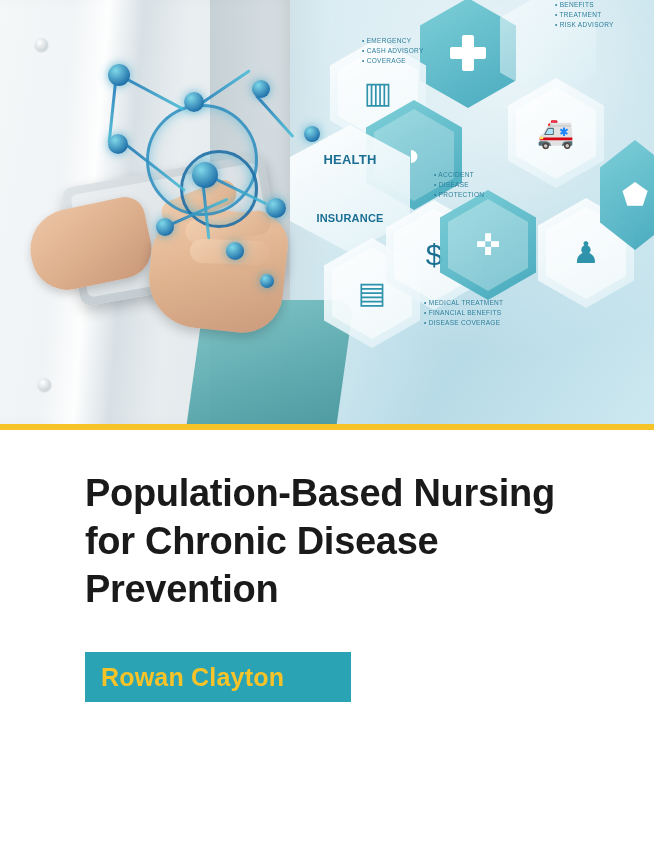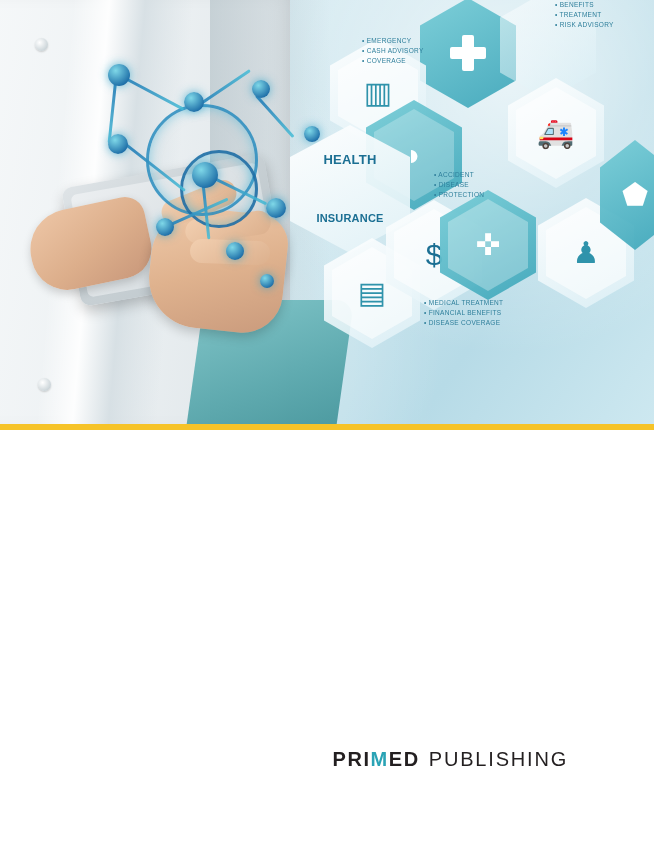--- a/index.html
+++ b/index.html
@@ -427,21 +427,21 @@
 • PROTECTION</div>
       <div class="tag" style="left:124px; top:308px;">• MEDICAL TREATMENT
 • FINANCIAL BENEFITS
 • DISEASE COVERAGE</div>
     </div>
   </div>
 
   <div class="rule"></div>
 
   <div class="lower">
-
-
-    <div class="publisher">
-      <span class="pub-mark"><span>PRI</span><span class="m">M</span><span>ED</span></span>
-      <span class="pub-word">PUBLISHING</span>
+    <div class="title">Population-Based Nursing for Chronic Disease Prevention</div>
+
+    <div class="author-band">
+      <div class="author">Rowan Clayton</div>
     </div>
+
   </div>
 
 </div>
 
 </body></html>

